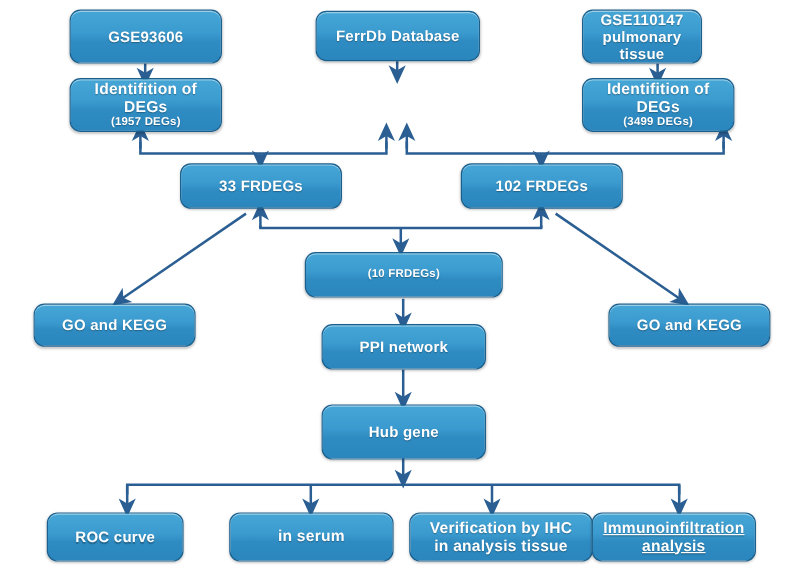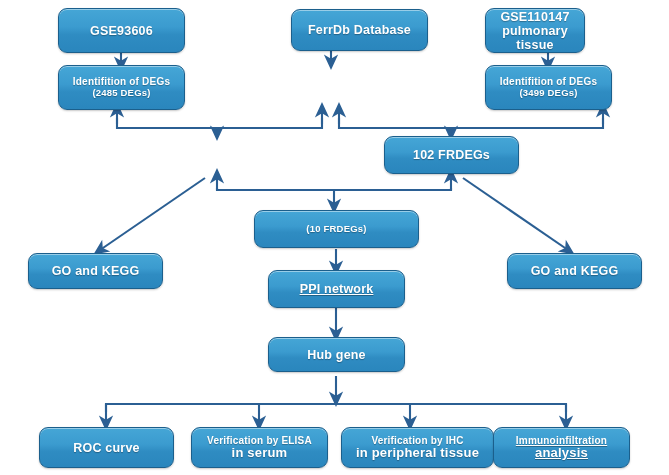--- a/index.html
+++ b/index.html
@@ -29,21 +29,21 @@
     box-shadow:inset 0 1px 0 rgba(255,255,255,.45), 0 1px 2px rgba(0,0,0,.22);
     font-weight:bold;
     letter-spacing:.2px;
     text-shadow:0 1px 1px rgba(0,0,0,.30);
     line-height:1.12;
     padding:2px 4px;
   }
   .node .l1{font-size:12.5px;}
   .node .l2{font-size:12.5px;}
   .node .sub{font-size:9.5px;margin-top:1px;}
-  .node.small .l1{font-size:10px;}
+  .node.small .l1{font-size:13px;}
   .node.small .l2{font-size:13px;}
 </style>
 </head>
 <body>
 
 <div id="stage">
 
   <svg id="wires" viewBox="0 0 669 475">
     <defs>
       <marker id="ah" markerWidth="9" markerHeight="9" refX="4.2" refY="4.2" orient="auto">
@@ -84,77 +84,79 @@
       <line x1="259" y1="404" x2="259" y2="423" marker-end="url(#ah)"></line>
       <line x1="410" y1="404" x2="410" y2="423" marker-end="url(#ah)"></line>
       <line x1="566" y1="404" x2="566" y2="423" marker-end="url(#ah)"></line>
     </g>
   </svg>
 
   <div class="node" style="left:58px;top:8px;width:127px;height:45px;gap:11px;">
     <span class="l1">GSE93606</span>
   </div>
 
-  <div class="node" style="left:263px;top:9px;width:137px;height:42px;margin-left:28px;">
+  <div class="node" style="left:263px;top:9px;width:137px;height:42px;">
     <span class="l1">FerrDb Database</span>
   </div>
 
   <div class="node" style="left:485px;top:8px;width:100px;height:45px;">
     <span class="l1">GSE110147</span>
     <span class="l2">pulmonary tissue</span>
   </div>
 
   <div class="node small" style="left:58px;top:65px;width:127px;height:45px;">
     <span class="l1">Identifition of DEGs</span>
-    <span class="sub">(2485 DEGs)</span>
+    <span class="sub">(1957 DEGs)</span>
   </div>
 
 
   <div class="node small" style="left:485px;top:65px;width:127px;height:45px;">
     <span class="l1">Identifition of DEGs</span>
     <span class="sub">(3499 DEGs)</span>
   </div>
 
+  <div class="node" style="left:150px;top:136px;width:135px;height:38px;">
+    <span class="l1">33 FRDEGs</span>
+  </div>
 
   <div class="node" style="left:384px;top:136px;width:135px;height:38px;">
     <span class="l1">102 FRDEGs</span>
   </div>
 
   <div class="node small" style="left:254px;top:210px;width:165px;height:38px;">
     <span class="sub">(10 FRDEGs)</span>
   </div>
 
   <div class="node" style="left:28px;top:253px;width:135px;height:36px;">
     <span class="l1">GO and KEGG</span>
   </div>
 
   <div class="node" style="left:507px;top:253px;width:135px;height:36px;">
     <span class="l1">GO and KEGG</span>
   </div>
 
-  <div class="node" style="left:268px;top:270px;width:137px;height:38px;text-decoration:underline;">
+  <div class="node" style="left:268px;top:270px;width:137px;height:38px;">
     <span class="l1">PPI network</span>
   </div>
 
-  <div class="node" style="left:268px;top:337px;width:137px;height:35px;text-align:center;">
+  <div class="node" style="left:268px;top:337px;width:137px;height:46px;text-align:center;">
     <span class="l1">Hub gene</span>
   </div>
 
-  <div class="node" style="left:39px;top:427px;width:135px;height:41px;">
+  <div class="node" style="left:39px;top:427px;width:114px;height:41px;">
     <span class="l1">ROC curve</span>
   </div>
 
   <div class="node small" style="left:191px;top:427px;width:137px;height:41px;">
-    <span class="l1">Verification by ELISA</span>
     <span class="l2">in serum</span>
   </div>
 
   <div class="node small" style="left:341px;top:427px;width:153px;height:41px;">
     <span class="l1">Verification by IHC</span>
-    <span class="l2">in peripheral tissue</span>
+    <span class="l2">in analysis tissue</span>
   </div>
 
   <div class="node small" style="left:493px;top:427px;width:137px;height:41px;text-decoration:underline;">
     <span class="l1">Immunoinfiltration</span>
     <span class="l2">analysis</span>
   </div>
 
 </div>
 
 </body></html>

